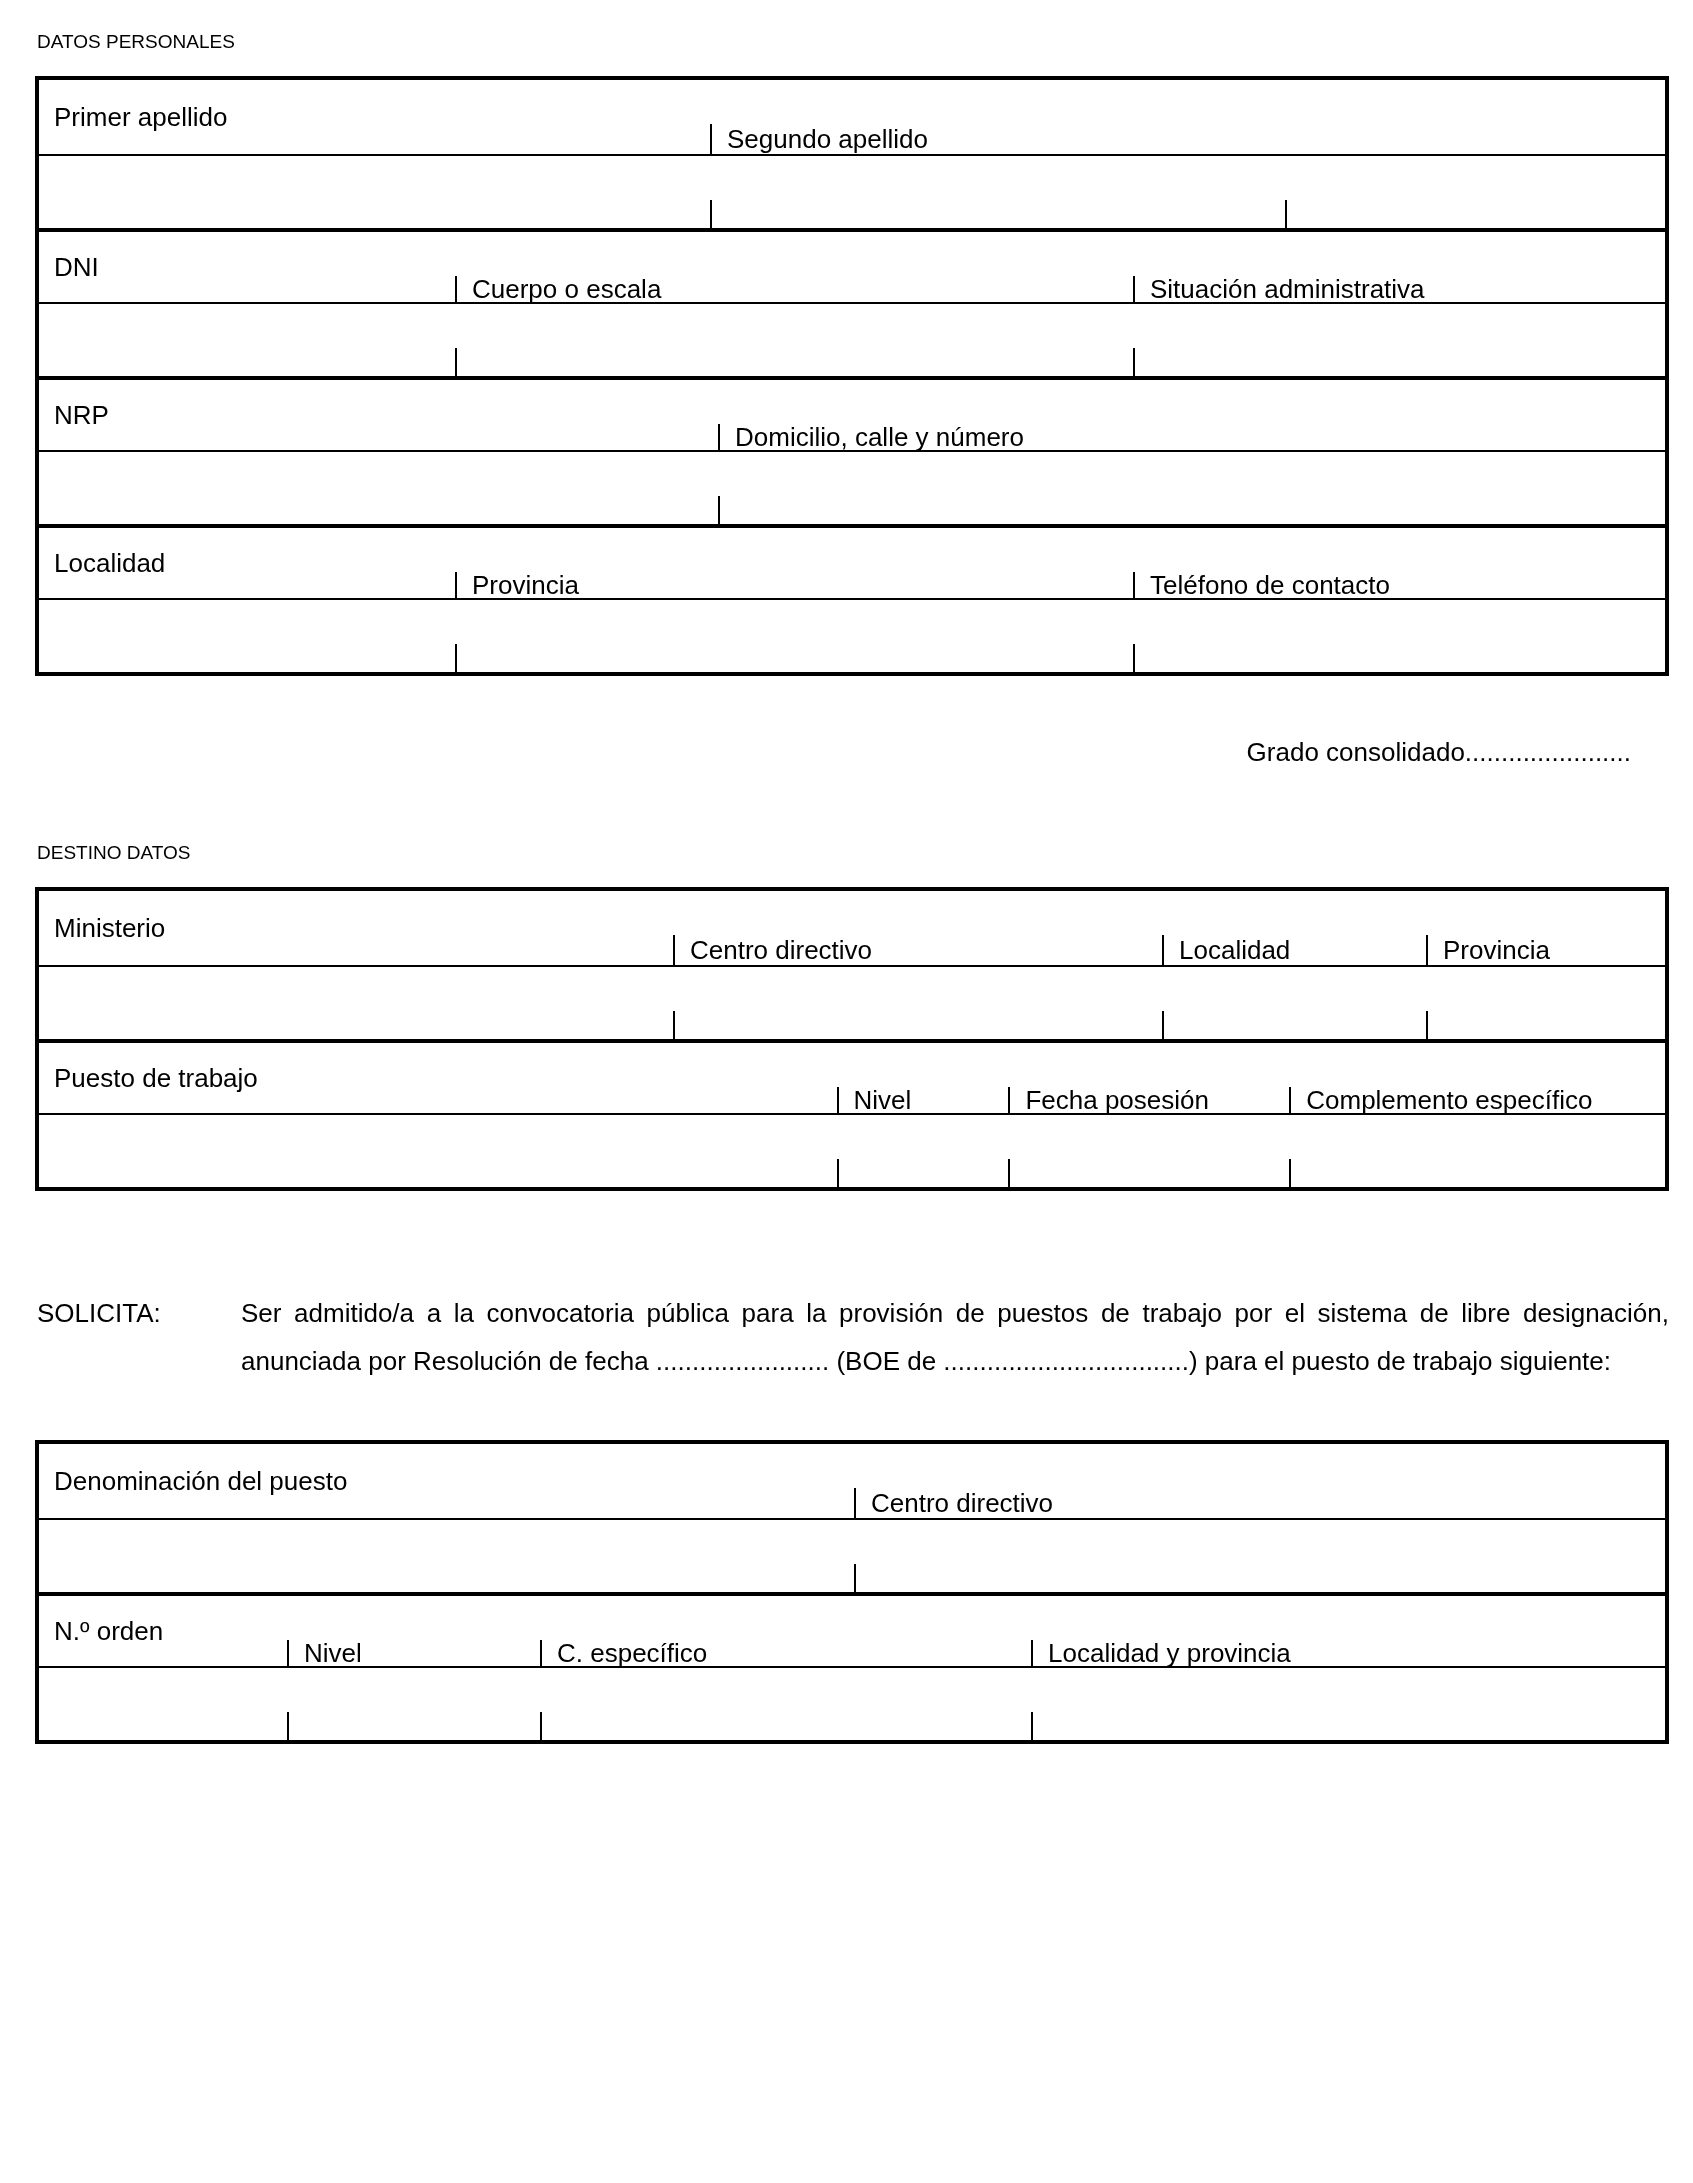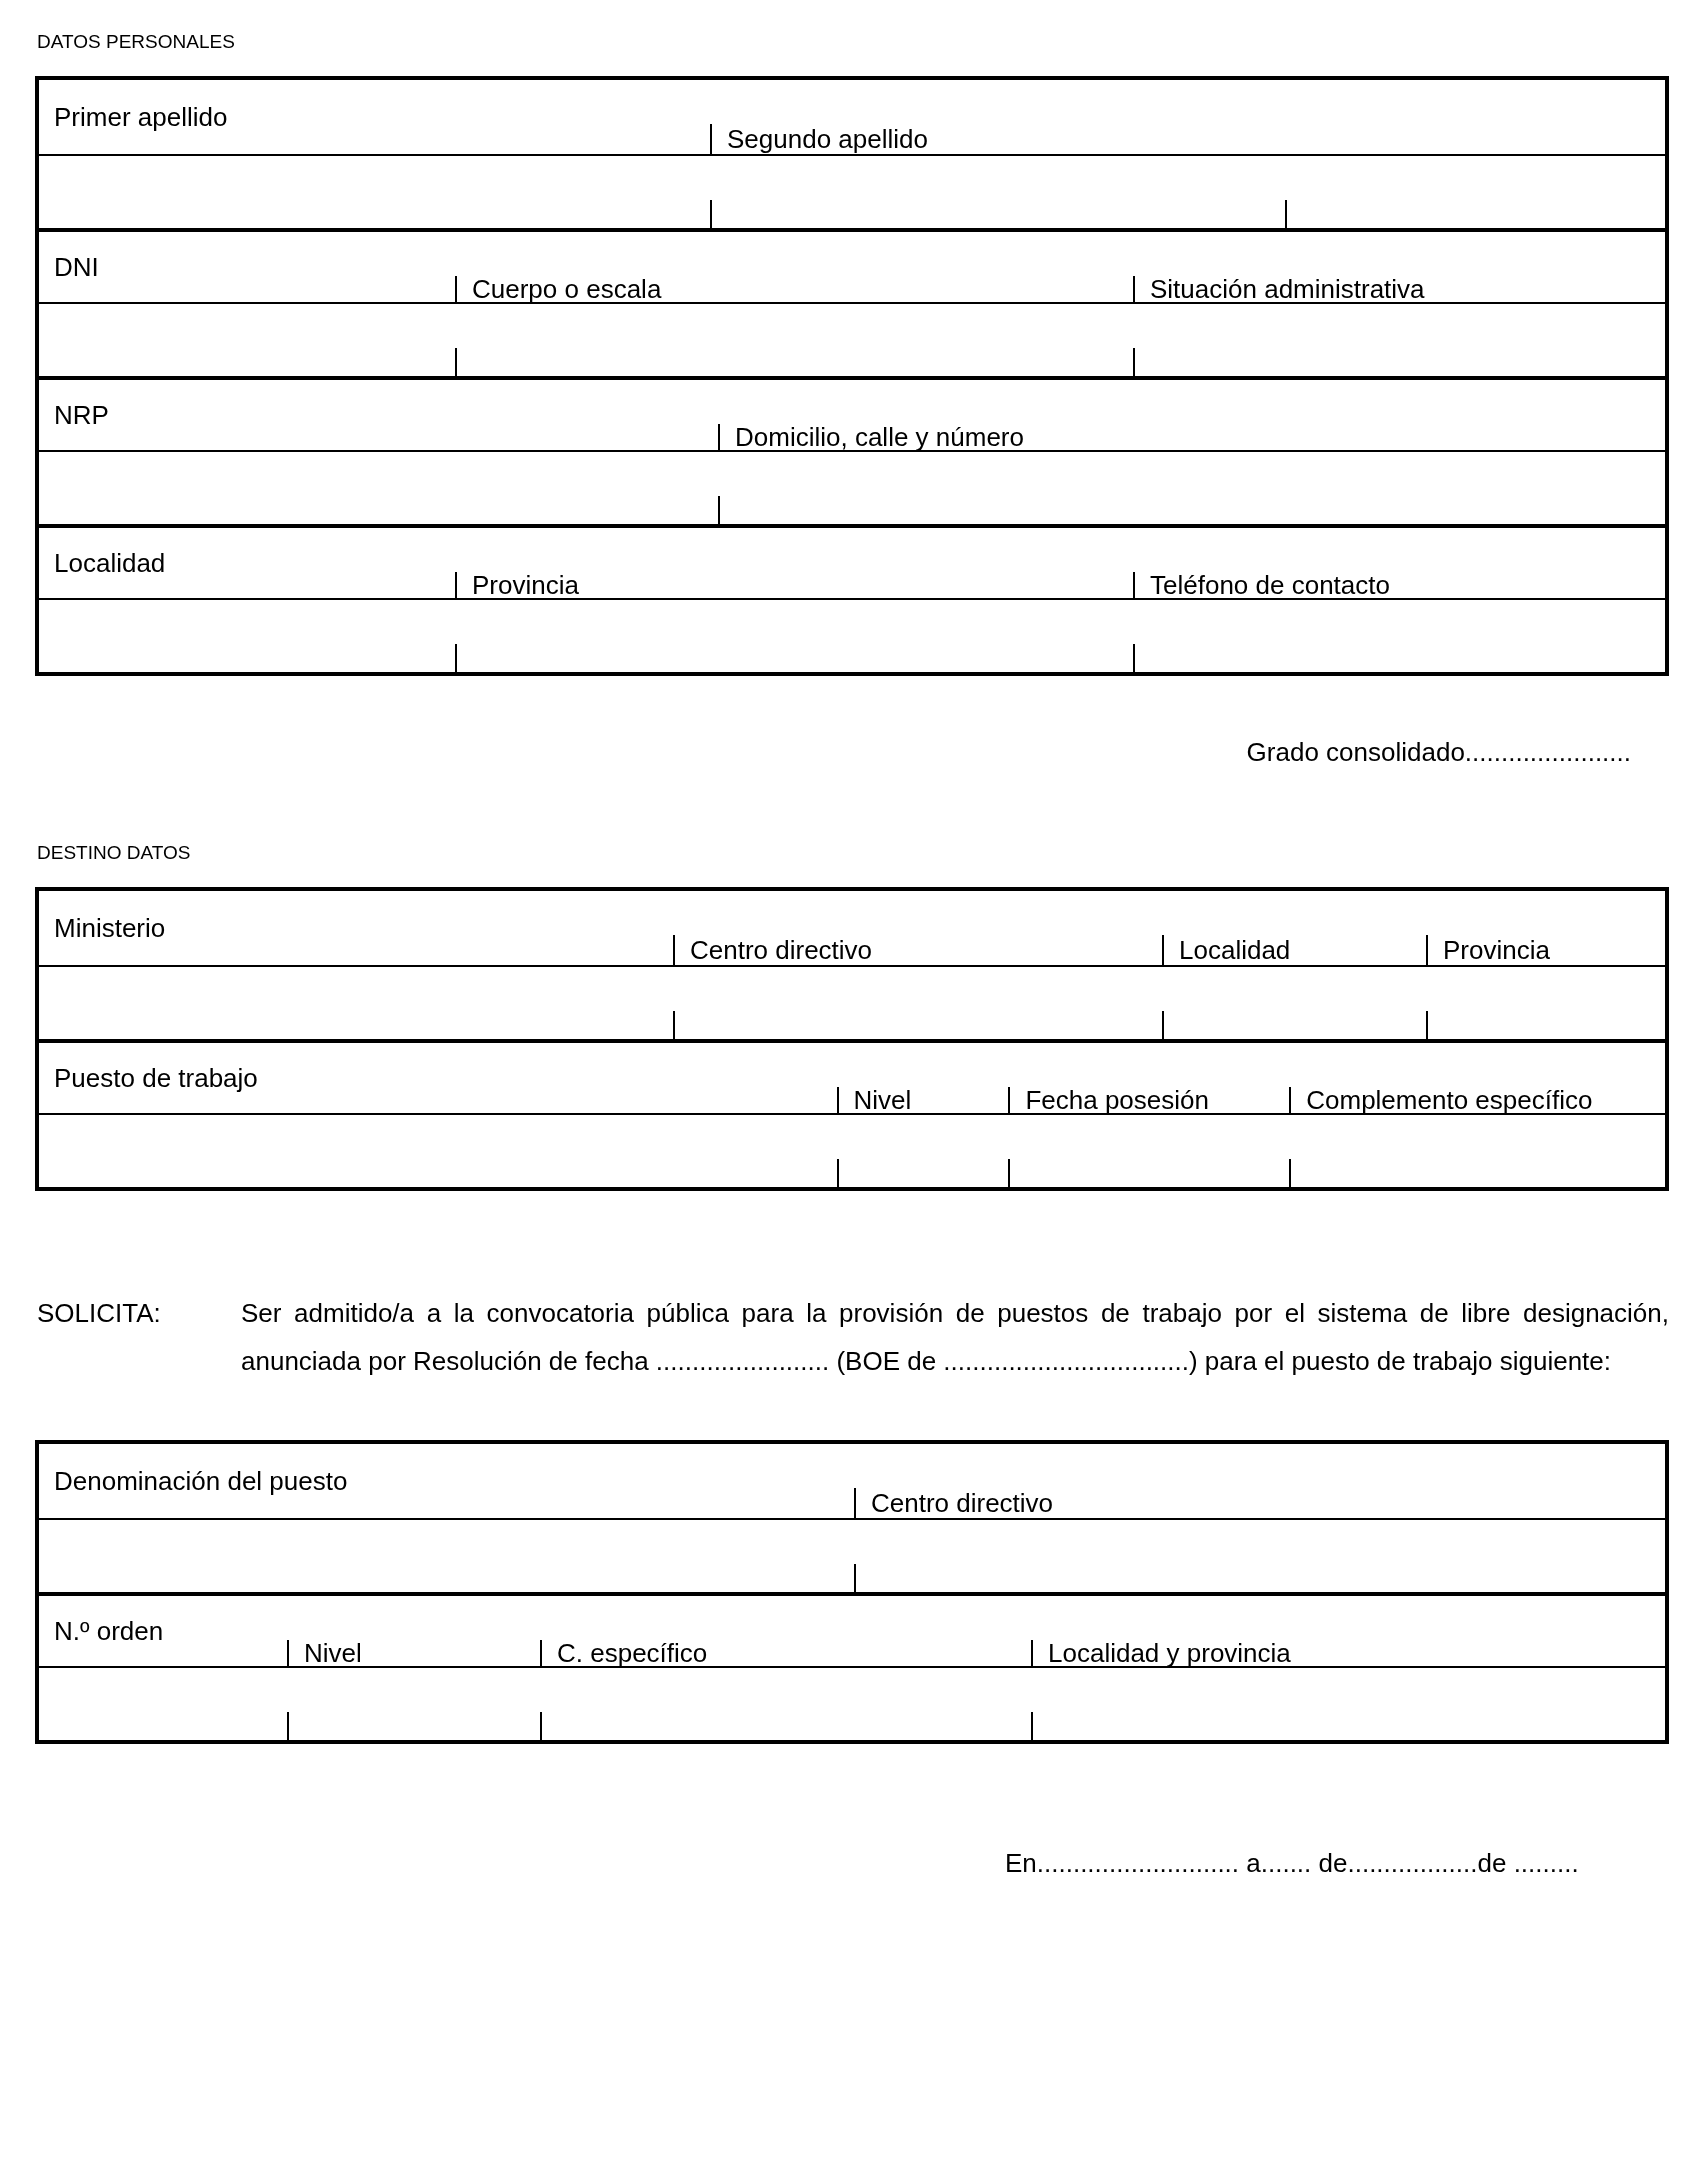--- a/index.html
+++ b/index.html
@@ -151,17 +151,16 @@
       <div class="td" style="width:634px">Localidad y provincia</div>
     </div>
     <div class="tr sep-thin">
       <div class="td" style="width:248px"></div>
       <div class="td" style="width:253px"></div>
       <div class="td" style="width:491px"></div>
       <div class="td" style="width:634px"></div>
     </div>
   </div>
 
-  <div class="abs date-line">En............................ a....... de..................de .........</div>
 
 
 </div>
 
 
 </body></html>

